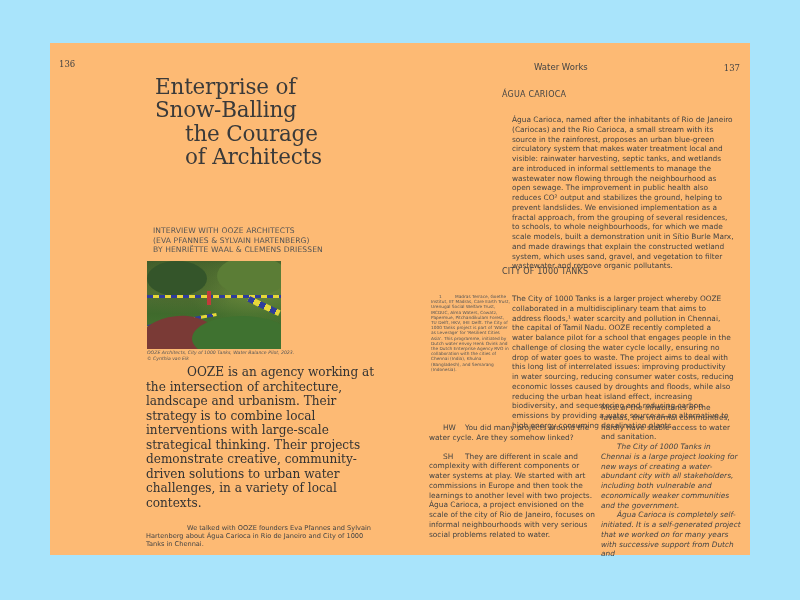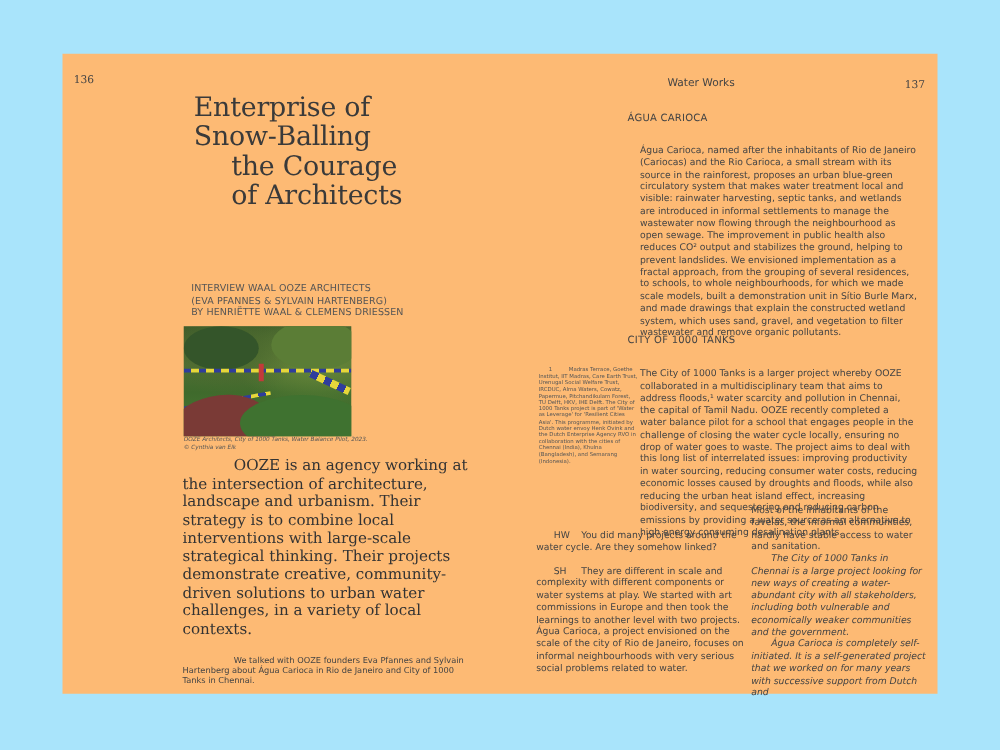--- a/index.html
+++ b/index.html
@@ -74,21 +74,21 @@
   <div class="page-num pn-left">136</div>
 
   <div class="title-block">
     <div class="title-line">Enterprise of</div>
     <div class="title-line">Snow-Balling</div>
     <div class="title-line indent">the Courage</div>
     <div class="title-line indent">of Architects</div>
   </div>
 
   <div class="subtitle">
-    <div>INTERVIEW WAAL OOZE ARCHITECTS</div>
+    <div>INTERVIEW WITH OOZE ARCHITECTS</div>
     <div>(EVA PFANNES &amp; SYLVAIN HARTENBERG)</div>
     <div>BY HENRIËTTE WAAL &amp; CLEMENS DRIESSEN</div>
   </div>
 
   <div class="photo">
     <div class="bush" style="left:0;top:0;width:60px;height:35px;background:#34552a;"></div>
     <div class="bush" style="left:70px;top:-5px;width:70px;height:40px;background:#5b7d36;"></div>
     <div class="stripe" style="left:0;top:34px;width:134px;"></div>
     <div class="stripe" style="left:0;top:58px;width:70px;transform:rotate(-10deg);"></div>
     <div class="stripe" style="left:100px;top:42px;width:34px;height:6px;transform:rotate(25deg);"></div>

